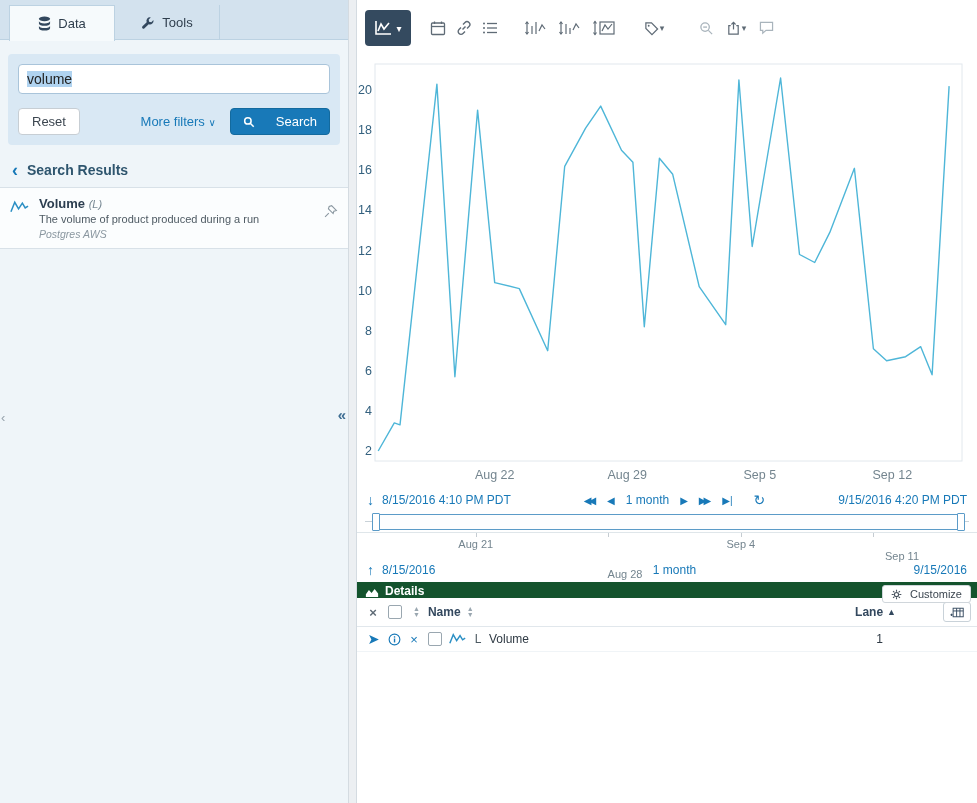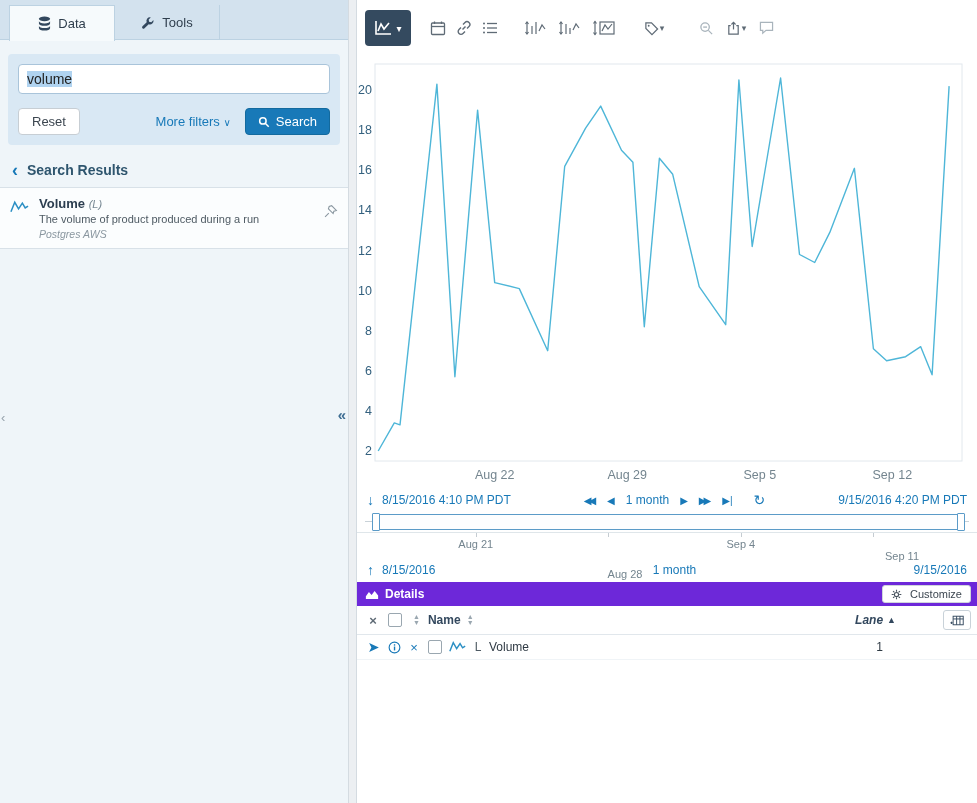--- a/index.html
+++ b/index.html
@@ -17,21 +17,21 @@
   .search-panel{margin:14px 8px 0;background:#d9e8f4;border-radius:4px;padding:10px;}
   .fake-input{background:#fff;border:1px solid #a9c4da;border-radius:4px;height:28px;line-height:28px;
               padding:0 8px;font-size:14px;color:#222;cursor:text;}
   .fake-input .sel{background:#b0d3f0;}
   .search-actions{display:flex;align-items:center;margin-top:14px;}
   .btn-reset{background:#fff;border:1px solid #c7ced4;border-radius:4px;padding:5px 13px;
              font-size:13px;color:#3c4650;font-family:inherit;cursor:pointer;}
   .more-filters{margin-left:auto;color:#1879b8;font-size:13px;margin-right:14px;cursor:pointer;}
   .mf-caret{font-size:10px;}
   .btn-search{background:#1879b8;border:1px solid #136a9e;color:#fff;border-radius:4px;
-              padding:5px 12px;font-size:13px;display:flex;align-items:center;gap:6px;
+              padding:5px 12px;font-size:13px;display:flex;align-items:center;gap:21px;
               font-family:inherit;cursor:pointer;}
   .results-header{display:flex;align-items:center;gap:9px;padding:17px 12px 9px;
                   font-size:14px;font-weight:bold;color:#2e556e;}
   .back-chevron{color:#1879b8;font-size:18px;font-weight:bold;line-height:12px;cursor:pointer;}
   .result-item{background:#fbfdfe;border-top:1px solid #d8e1e8;border-bottom:1px solid #d8e1e8;
                padding:8px 10px;display:flex;gap:10px;align-items:flex-start;cursor:pointer;}
   .result-icon{margin-top:4px;}
   .result-body{flex:1;}
   .result-title{font-size:13px;font-weight:bold;color:#2c3e50;}
   .result-unit{font-style:italic;color:#7a8b96;font-weight:normal;font-size:11px;}
@@ -77,40 +77,40 @@
   .tb-track{position:absolute;left:8px;right:8px;top:9px;border-top:1px solid #c9d2d8;}
   .tb-sel{position:absolute;left:18px;right:15px;top:2px;height:14px;border:1px solid #5b9bc8;
           background:#fdfeff;border-radius:2px;cursor:grab;}
   .tb-handle{position:absolute;top:1px;width:6px;height:16px;background:#fff;
              border:1px solid #5b9bc8;border-radius:1px;cursor:ew-resize;}
   .tb-handle.left{left:15px;} .tb-handle.right{right:12px;}
   .tb-ticks{position:relative;height:26px;border-top:1px solid #dfe6ea;}
   .tb-tick{position:absolute;top:5px;transform:translateX(-50%);font-size:11px;color:#74858f;white-space:nowrap;}
   .tb-tickmark{position:absolute;top:0;width:1px;height:4px;background:#c5ccd2;}
 
-  .details-header{height:24px;background:#6d28d9;display:flex;align-items:center;
+  .details-header{height:16px;background:#14532d;display:flex;align-items:flex-end;
                   padding:0 8px;position:relative;}
   .details-title{color:#fff;font-size:12px;font-weight:bold;margin-left:6px;}
   .btn-customize{position:absolute;right:6px;top:3px;height:18px;background:#fff;
                  border:1px solid #d0d6db;border-radius:3px;font-size:11px;color:#3c4650;
                  display:flex;align-items:center;gap:8px;padding:0 8px;font-family:inherit;cursor:pointer;}
 
   .tbl-head{height:28px;display:flex;align-items:center;border-bottom:1px solid #e1e7ec;
             font-size:12px;font-weight:bold;color:#33485e;padding:0 6px;}
   .tbl-row{height:24px;display:flex;align-items:center;font-size:12px;color:#2f3a44;
            padding:0 6px;border-bottom:1px solid #f0f4f7;}
   .x-glyph{color:#5f6b76;font-size:13px;width:20px;text-align:center;cursor:pointer;}
   .x-glyph.blue{color:#1879b8;width:18px;}
   .checkbox{width:12px;height:12px;border:1px solid #9aa7b0;border-radius:2px;background:#fff;
             display:inline-block;margin:0 5px;cursor:pointer;}
   .sort{display:inline-flex;flex-direction:column;line-height:6px;font-size:7px;color:#9aa7b0;
         margin:0 6px;cursor:pointer;}
   .name-col{margin-left:2px;}
   .spacer{flex:1;}
-  .lane-col{margin-right:47px;display:flex;align-items:center;gap:4px;cursor:pointer;font-style:italic;}
+  .lane-col{margin-right:47px;display:flex;align-items:center;gap:4px;cursor:pointer;}
   .lane-sort{font-size:9px;color:#33485e;}
   .grid-btn{width:28px;height:20px;border:1px solid #c9d2d9;border-radius:3px;background:#fff;
             display:flex;align-items:center;justify-content:center;cursor:pointer;}
   .row-ic{width:21px;display:flex;justify-content:center;align-items:center;cursor:pointer;}
   .sig-letter{width:16px;text-align:center;color:#4e5a63;margin-left:2px;}
   .row-name{margin-left:3px;}
   .lane-val{margin-right:88px;}
 </style>
 </head>
 <body>

